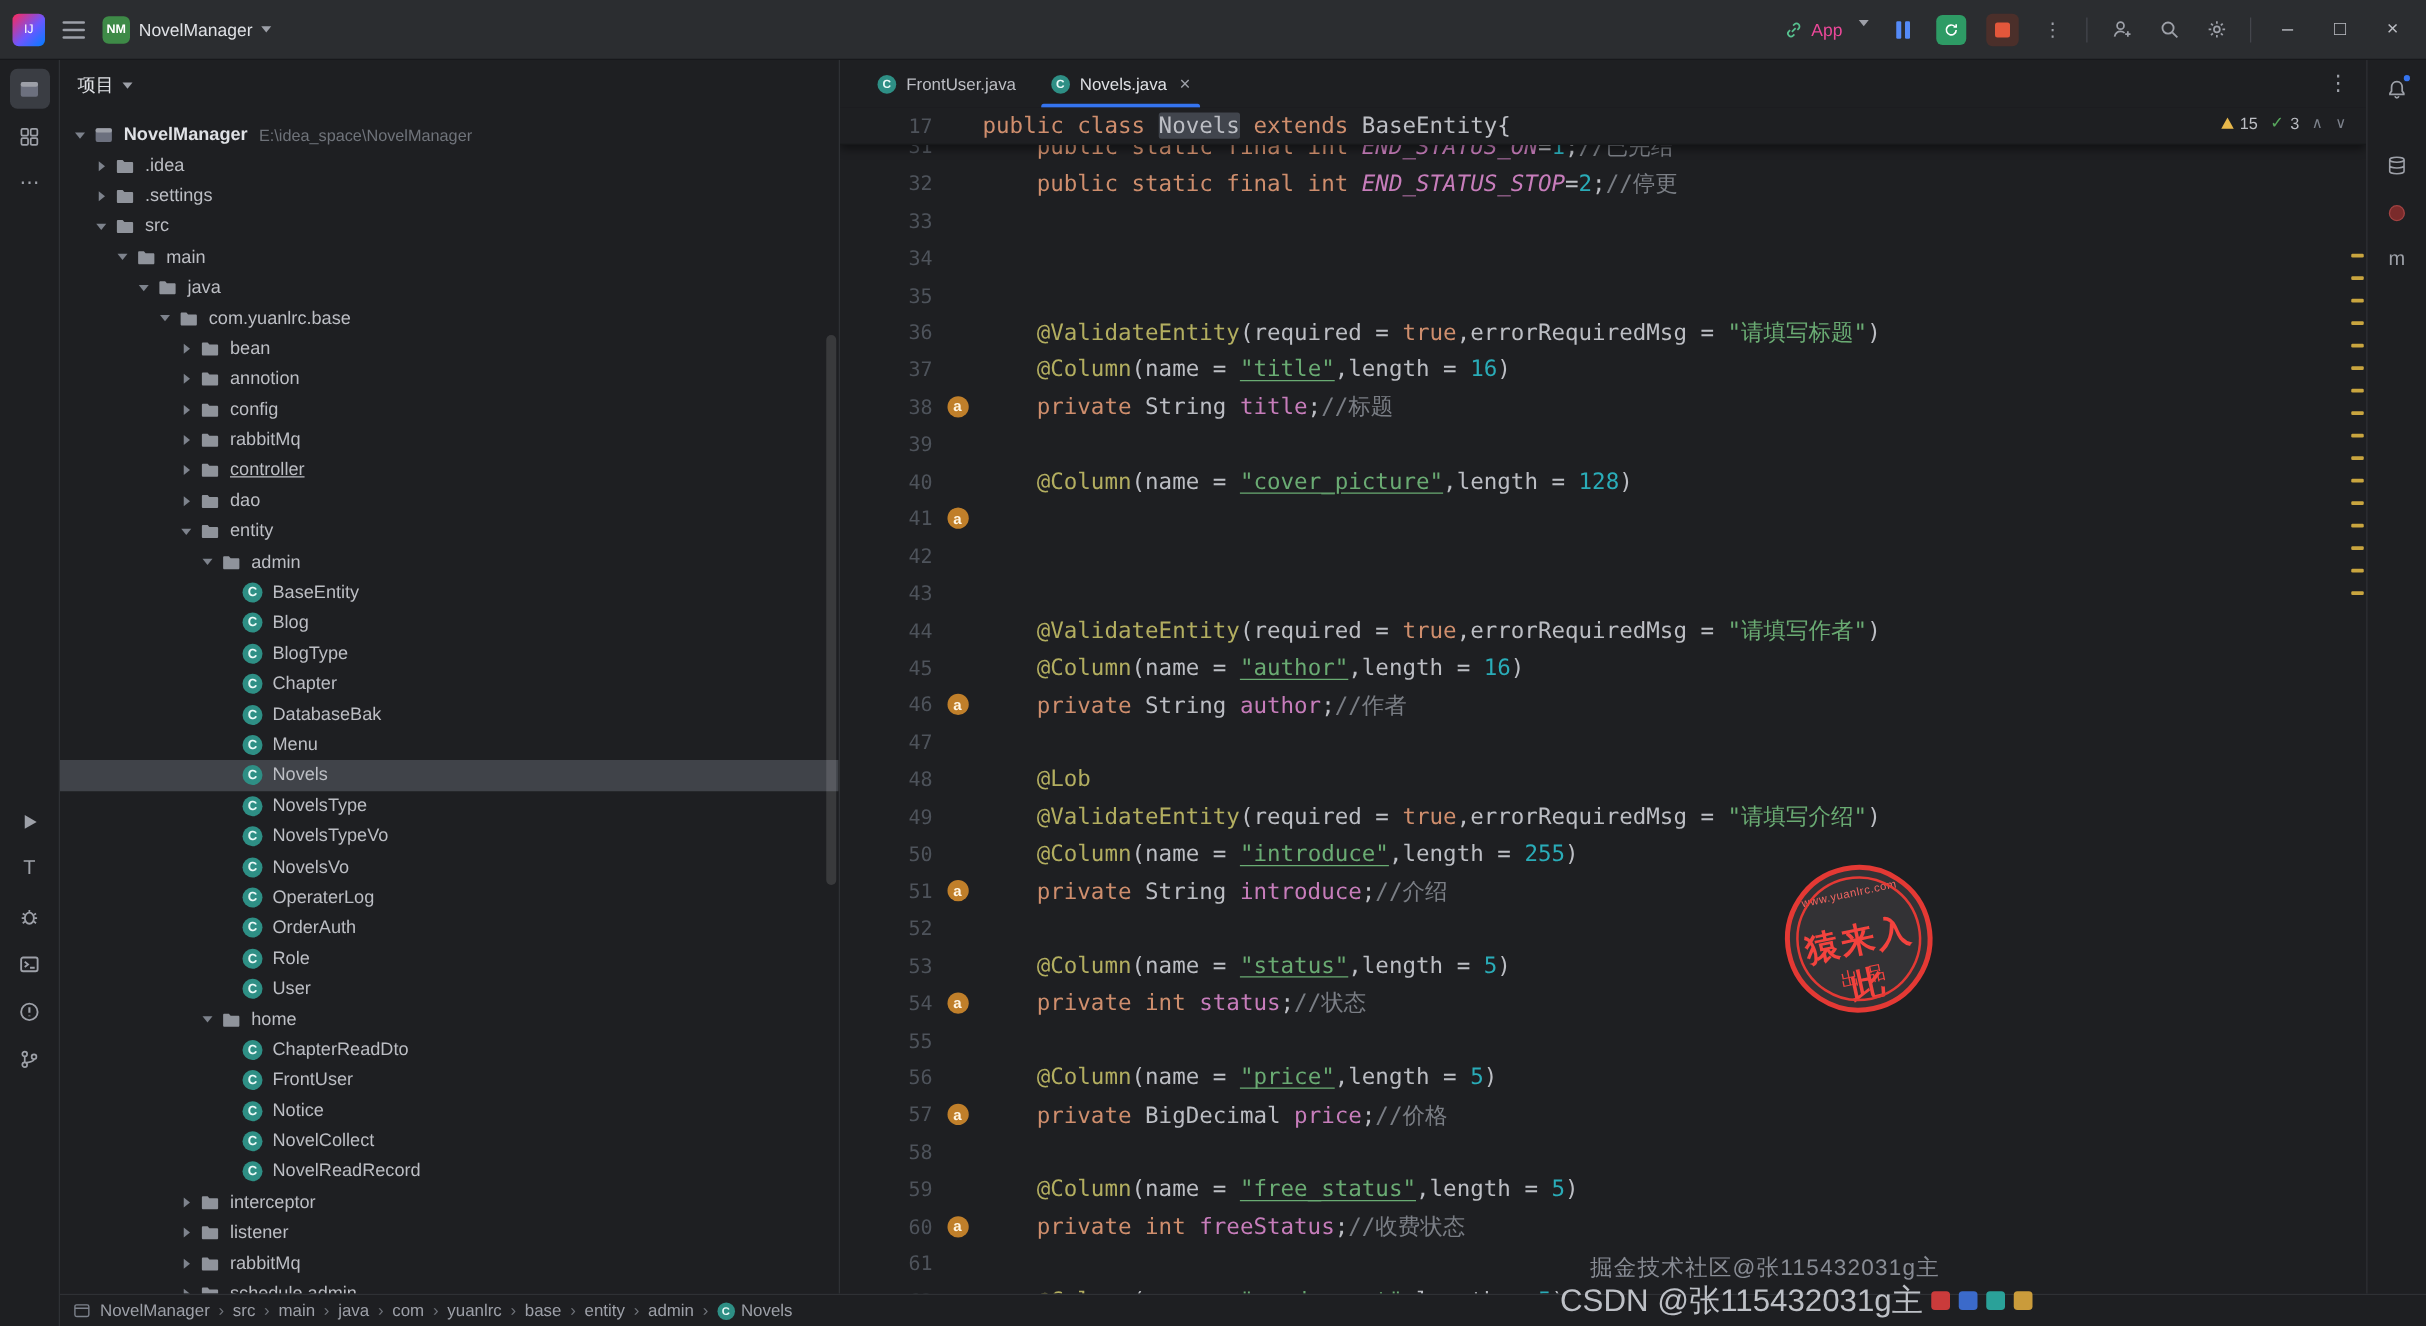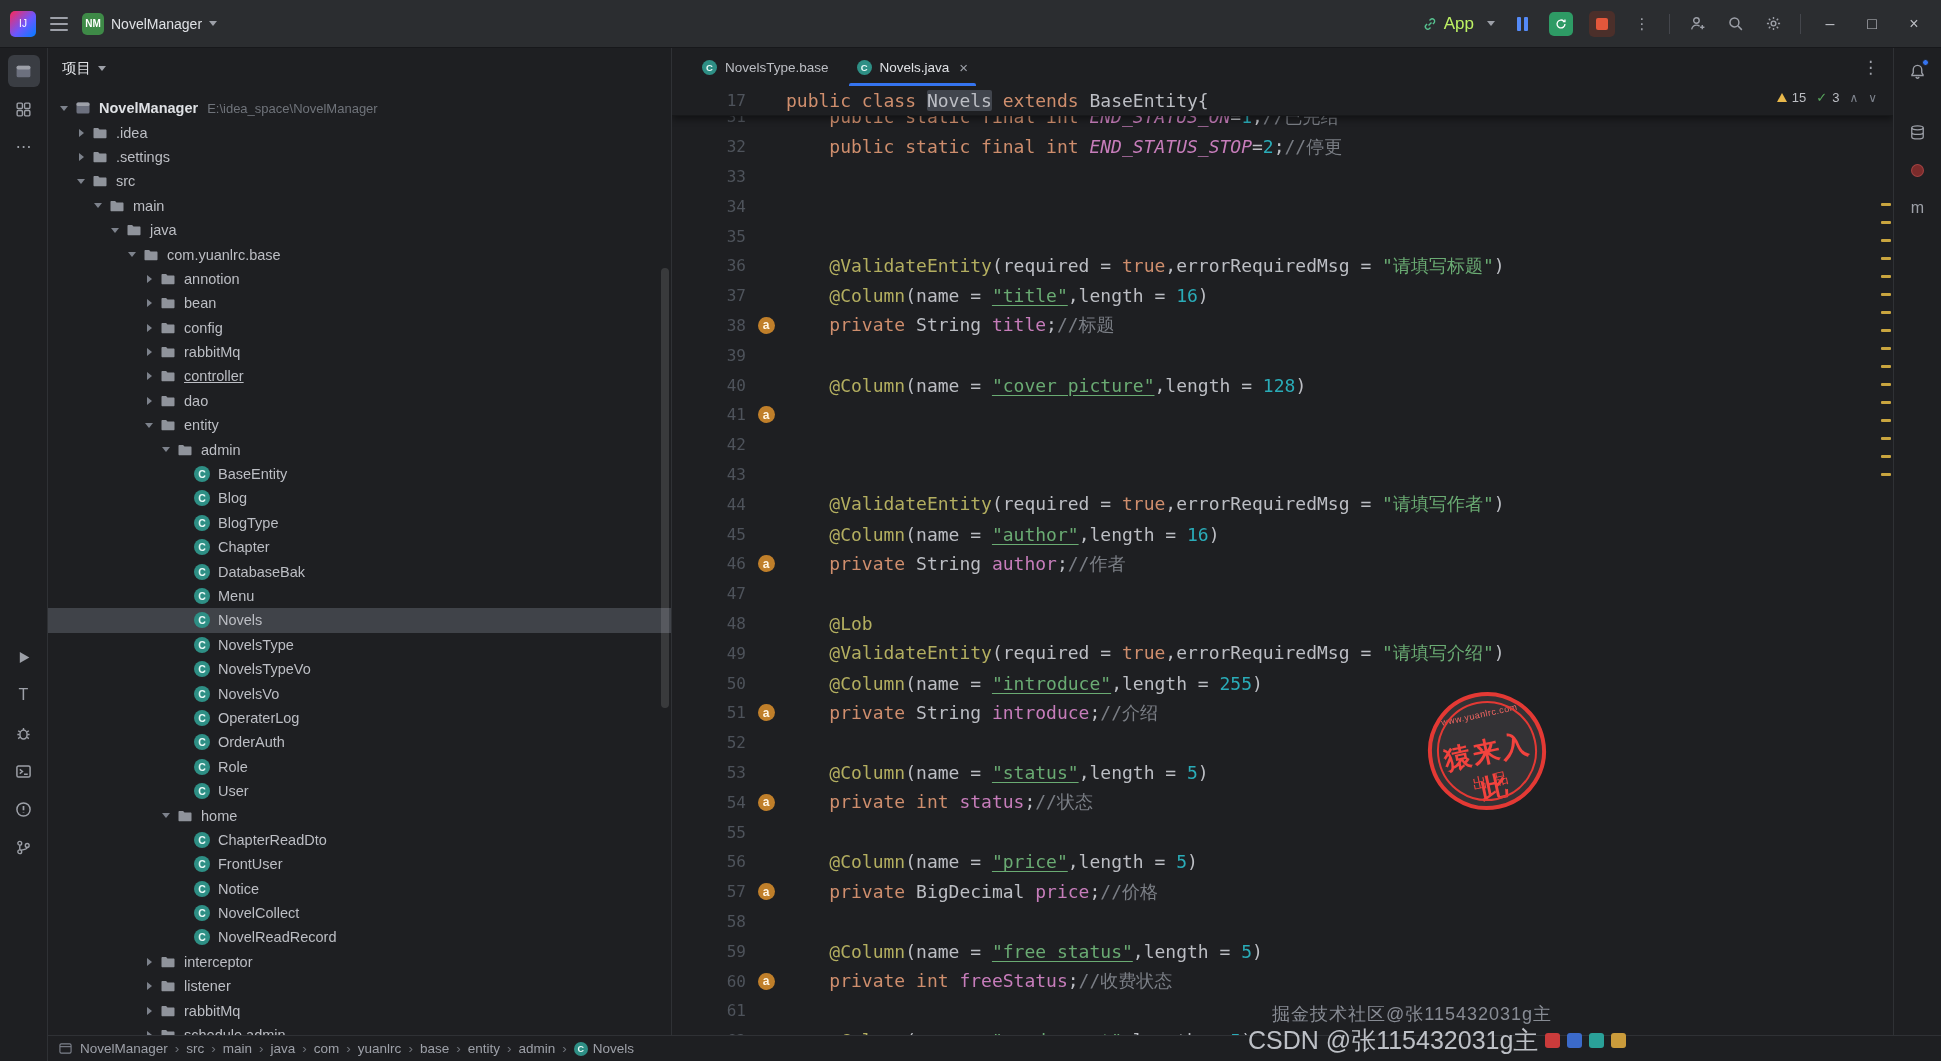--- a/index.html
+++ b/index.html
@@ -17,21 +17,21 @@
 .hamburger i{display:block;height:2px;background:#9da0a8;border-radius:1px}
 .nm-badge{width:22px;height:22px;border-radius:5px;background:#3e8a47;color:#fff;font-size:10px;font-weight:bold;
   display:flex;align-items:center;justify-content:center}
 .proj-name{font-size:14px;color:#dfe1e5;margin-left:7px}
 .tri-down{width:0;height:0;border-left:4px solid transparent;border-right:4px solid transparent;
   border-top:5px solid #9da0a8;display:inline-block;margin-left:7px}
 .tb-right{margin-left:auto;display:flex;align-items:center;gap:8px;padding-right:10px}
 .tb-btn{height:30px;min-width:30px;border-radius:5px;display:flex;align-items:center;justify-content:center;
   color:#9da0a8;font-size:15px;padding:0 4px;position:relative}
 .tb-btn svg{width:17px;height:17px}
-.runcfg{display:flex;align-items:center;gap:6px;font-size:17px;color:#bef264;margin-right:4px}
+.runcfg{display:flex;align-items:flex-start;gap:6px;font-size:14px;color:#ec4899;margin-right:4px}
 .runcfg svg{width:16px;height:16px}
 .pause-bars{display:flex;gap:3px}
 .pause-bars i{width:4px;height:14px;background:#548af7;border-radius:1px;display:block}
 .rerun-box{width:24px;height:24px;border-radius:5px;background:#2e9b65;display:flex;align-items:center;justify-content:center}
 .rerun-box svg{width:14px;height:14px}
 .stop-box{width:26px;height:26px;border-radius:5px;background:#4b2f2a;display:flex;align-items:center;justify-content:center}
 .stop-glyph{width:12px;height:12px;border-radius:2px;background:#e3573b}
 .win-ctl{font-size:16px;color:#bcbec4;width:34px;height:34px;display:flex;align-items:center;justify-content:center}
 .vdiv{width:1px;height:20px;background:#44464c;margin:0 4px}
 
@@ -372,32 +372,32 @@
         </div>
         <div class="trow" style="padding-left: 93px;">
           <span class="chevcell">
             <span class="chev closed"></span>
           </span>
           <span class="ticon">
             <svg viewBox="0 0 16 16">
               <path d="M1.5 4c0-.6.4-1 1-1h3.6l1.4 1.5h6c.6 0 1 .4 1 1v6.8c0 .6-.4 1-1 1h-11c-.6 0-1-.4-1-1z" fill="#8f939b"></path>
             </svg>
           </span>
+          <span class="tlabel">bean</span>
+        </div>
+        <div class="trow" style="padding-left: 93px;">
+          <span class="chevcell">
+            <span class="chev closed"></span>
+          </span>
+          <span class="ticon">
+            <svg viewBox="0 0 16 16">
+              <path d="M1.5 4c0-.6.4-1 1-1h3.6l1.4 1.5h6c.6 0 1 .4 1 1v6.8c0 .6-.4 1-1 1h-11c-.6 0-1-.4-1-1z" fill="#8f939b"></path>
+            </svg>
+          </span>
           <span class="tlabel">annotion</span>
-        </div>
-        <div class="trow" style="padding-left: 93px;">
-          <span class="chevcell">
-            <span class="chev closed"></span>
-          </span>
-          <span class="ticon">
-            <svg viewBox="0 0 16 16">
-              <path d="M1.5 4c0-.6.4-1 1-1h3.6l1.4 1.5h6c.6 0 1 .4 1 1v6.8c0 .6-.4 1-1 1h-11c-.6 0-1-.4-1-1z" fill="#8f939b"></path>
-            </svg>
-          </span>
-          <span class="tlabel">bean</span>
         </div>
         <div class="trow" style="padding-left: 93px;">
           <span class="chevcell">
             <span class="chev closed"></span>
           </span>
           <span class="ticon">
             <svg viewBox="0 0 16 16">
               <path d="M1.5 4c0-.6.4-1 1-1h3.6l1.4 1.5h6c.6 0 1 .4 1 1v6.8c0 .6-.4 1-1 1h-11c-.6 0-1-.4-1-1z" fill="#8f939b"></path>
             </svg>
           </span>
@@ -610,21 +610,21 @@
         </div>
       </div>
     <div class="tree-scrollbar"></div>
   </div>
 
   <div class="editor">
     <div class="tabbar">
       <div style="display:flex">
           <div class="tab">
             <span class="cicon">C</span>
-            <span class="tab-label">NovelsType.base</span>
+            <span class="tab-label">FrontUser.java</span>
           </div>
           <div class="tab active">
             <span class="cicon">C</span>
             <span class="tab-label">Novels.java</span>
             <span class="tab-close">×</span>
           </div>
         </div>
       <div class="tabbar-more">⋮</div>
     </div>
     <div class="editor-body">

